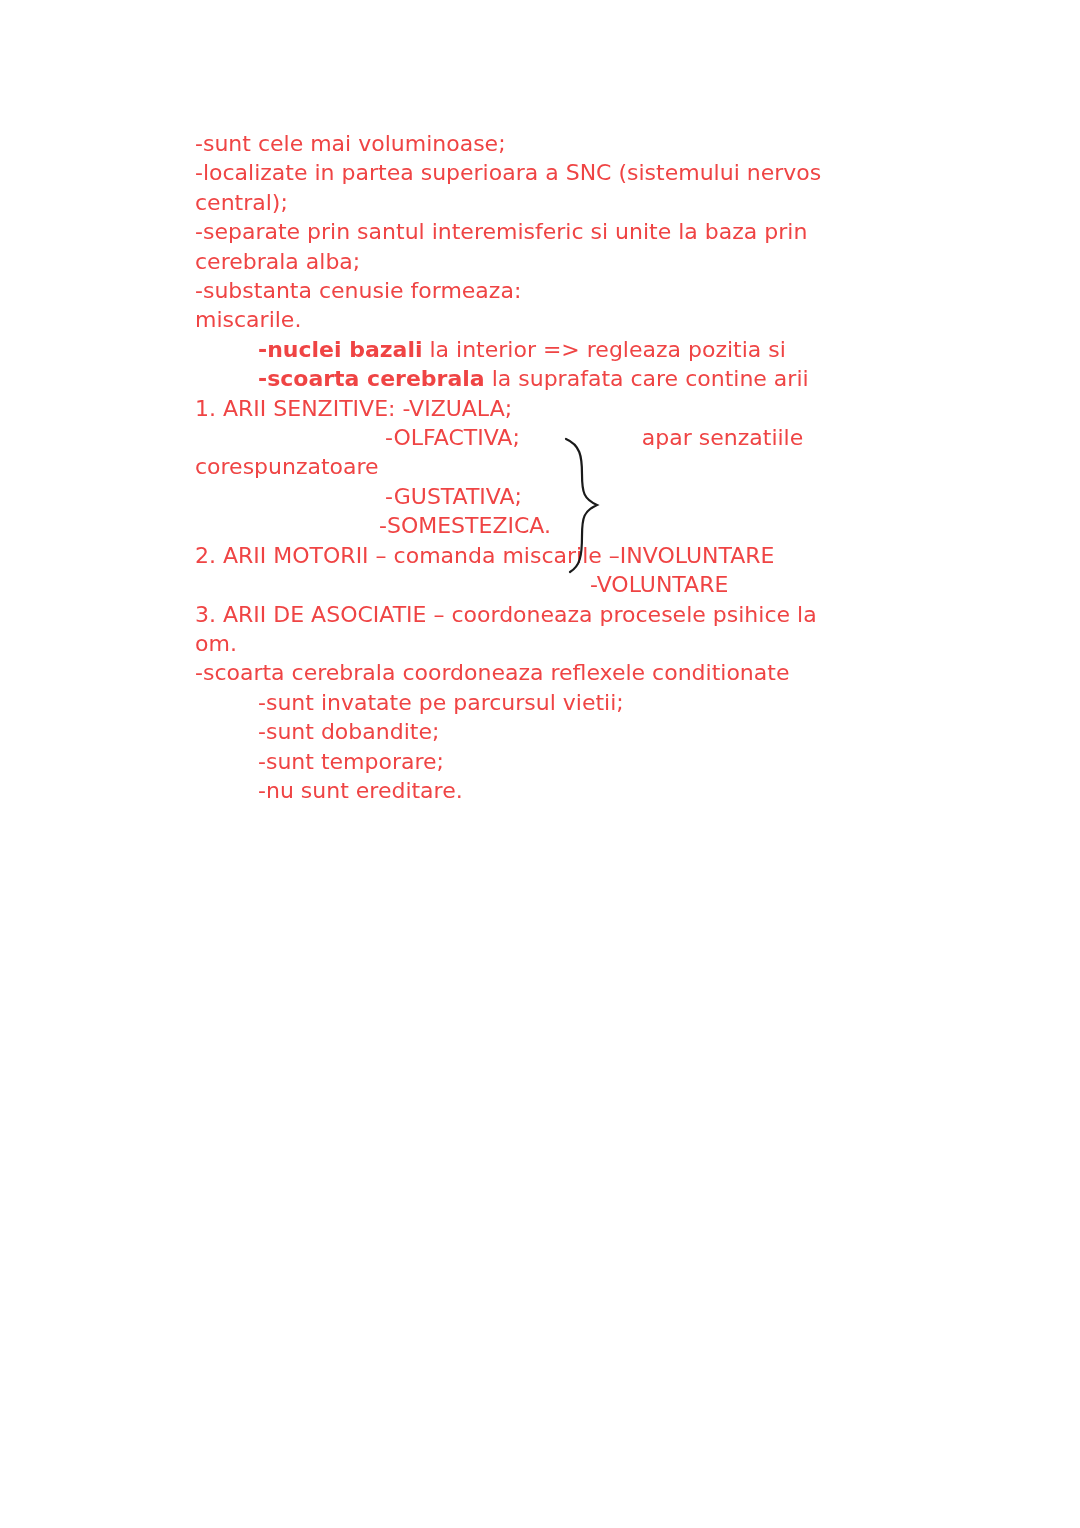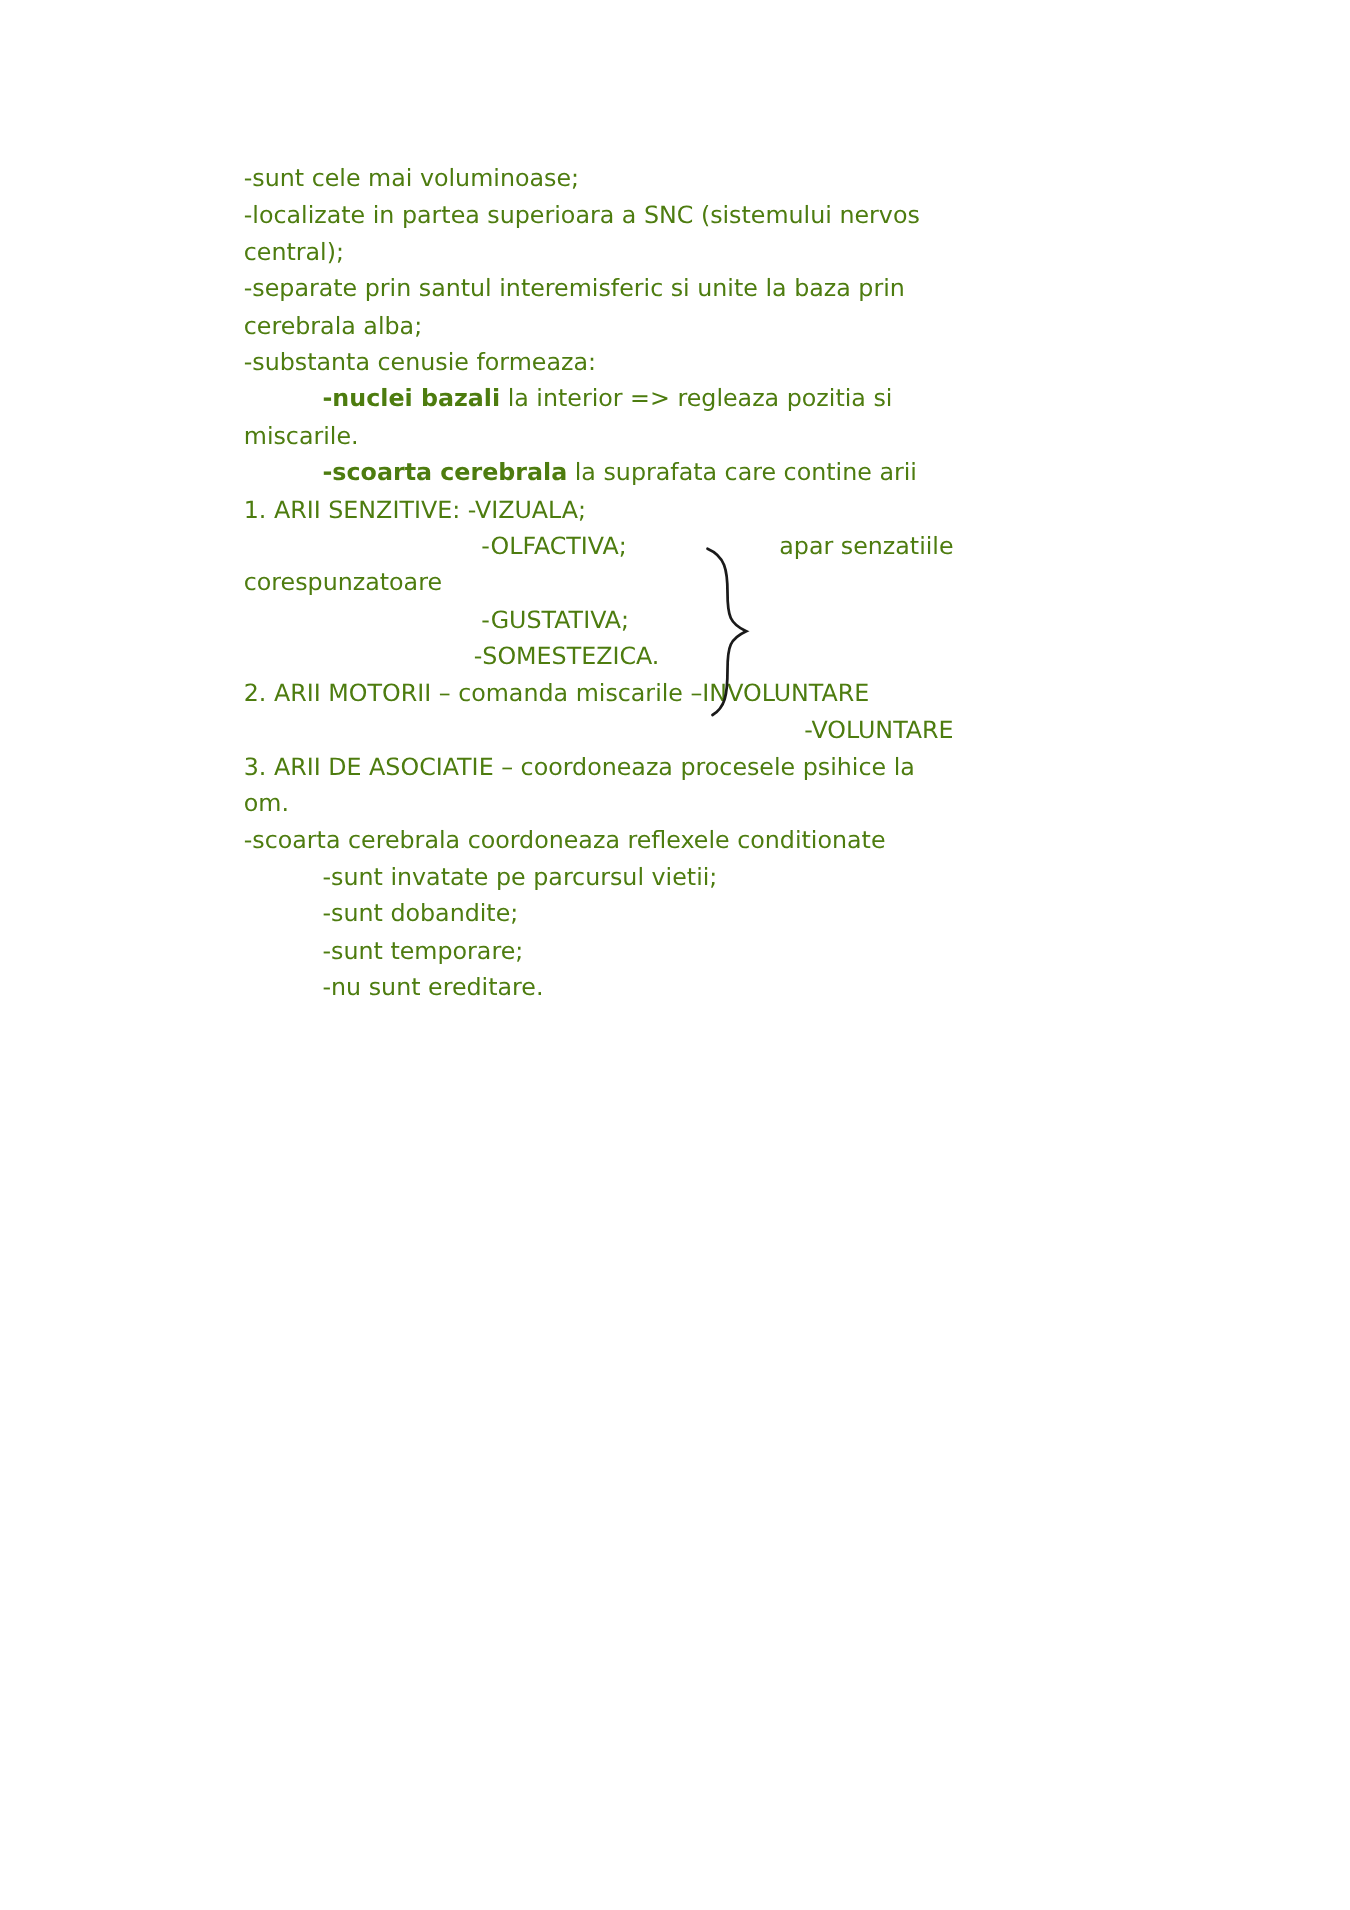--- a/index.html
+++ b/index.html
@@ -2,36 +2,36 @@
 <html><head>
 <meta charset="utf-8">
 <style>
   * { margin: 0; padding: 0; box-sizing: border-box; }
   html, body { background: #ffffff; }
   .page {
     position: relative;
     width: 1080px;
     height: 1528px;
     background: #ffffff;
-    color: #4d7c0f;
+    color: #ef4444;
     font-family: "DejaVu Sans", sans-serif;
-    font-size: 19px;
+    font-size: 22px;
     line-height: 29.4px;
     overflow: hidden;
   }
   .content {
     position: absolute;
     left: 195px;
     top: 129px;
   }
   .line { white-space: pre; }
   .ind1 { padding-left: 63px; }
   .ind2 { padding-left: 190px; }
   .ind2b { padding-left: 184px; }
-  .ind3 { padding-left: 395px; text-align: right; }
+  .ind3 { padding-left: 395px; }
   .bold { font-weight: bold; }
   .gap { display: inline-block; width: 122px; }
   .brace {
     position: absolute;
     left: 560px;
     top: 436px;
     width: 42px;
     height: 138px;
   }
 </style>
@@ -41,22 +41,22 @@
 <div class="page">
   <div class="content">
 
     <div class="line"><span>-sunt cele mai voluminoase;</span></div>
     <div class="line"><span>-localizate in partea superioara a SNC (sistemului nervos</span></div>
     <div class="line"><span>central);</span></div>
     <div class="line"><span>-separate prin santul interemisferic si unite la baza prin</span></div>
     <div class="line"><span>cerebrala alba;</span></div>
     <div class="line"><span>-substanta cenusie formeaza:</span></div>
 
+    <div class="line"><span>miscarile.</span></div>
     <div class="line ind1"><span class="bold">-nuclei bazali</span><span> la interior =&gt; regleaza pozitia si</span></div>
-    <div class="line"><span>miscarile.</span></div>
     <div class="line ind1"><span class="bold">-scoarta cerebrala</span><span> la suprafata care contine arii</span></div>
 
     <div class="line"><span>1. ARII SENZITIVE: -VIZUALA;</span></div>
     <div class="line ind2"><span>-OLFACTIVA;</span><span class="gap"></span><span>apar senzatiile</span></div>
     <div class="line"><span>corespunzatoare</span></div>
     <div class="line ind2"><span>-GUSTATIVA;</span></div>
     <div class="line ind2b"><span>-SOMESTEZICA.</span></div>
 
     <div class="line"><span>2. ARII MOTORII – comanda miscarile –INVOLUNTARE</span></div>
     <div class="line ind3"><span>-VOLUNTARE</span></div>

